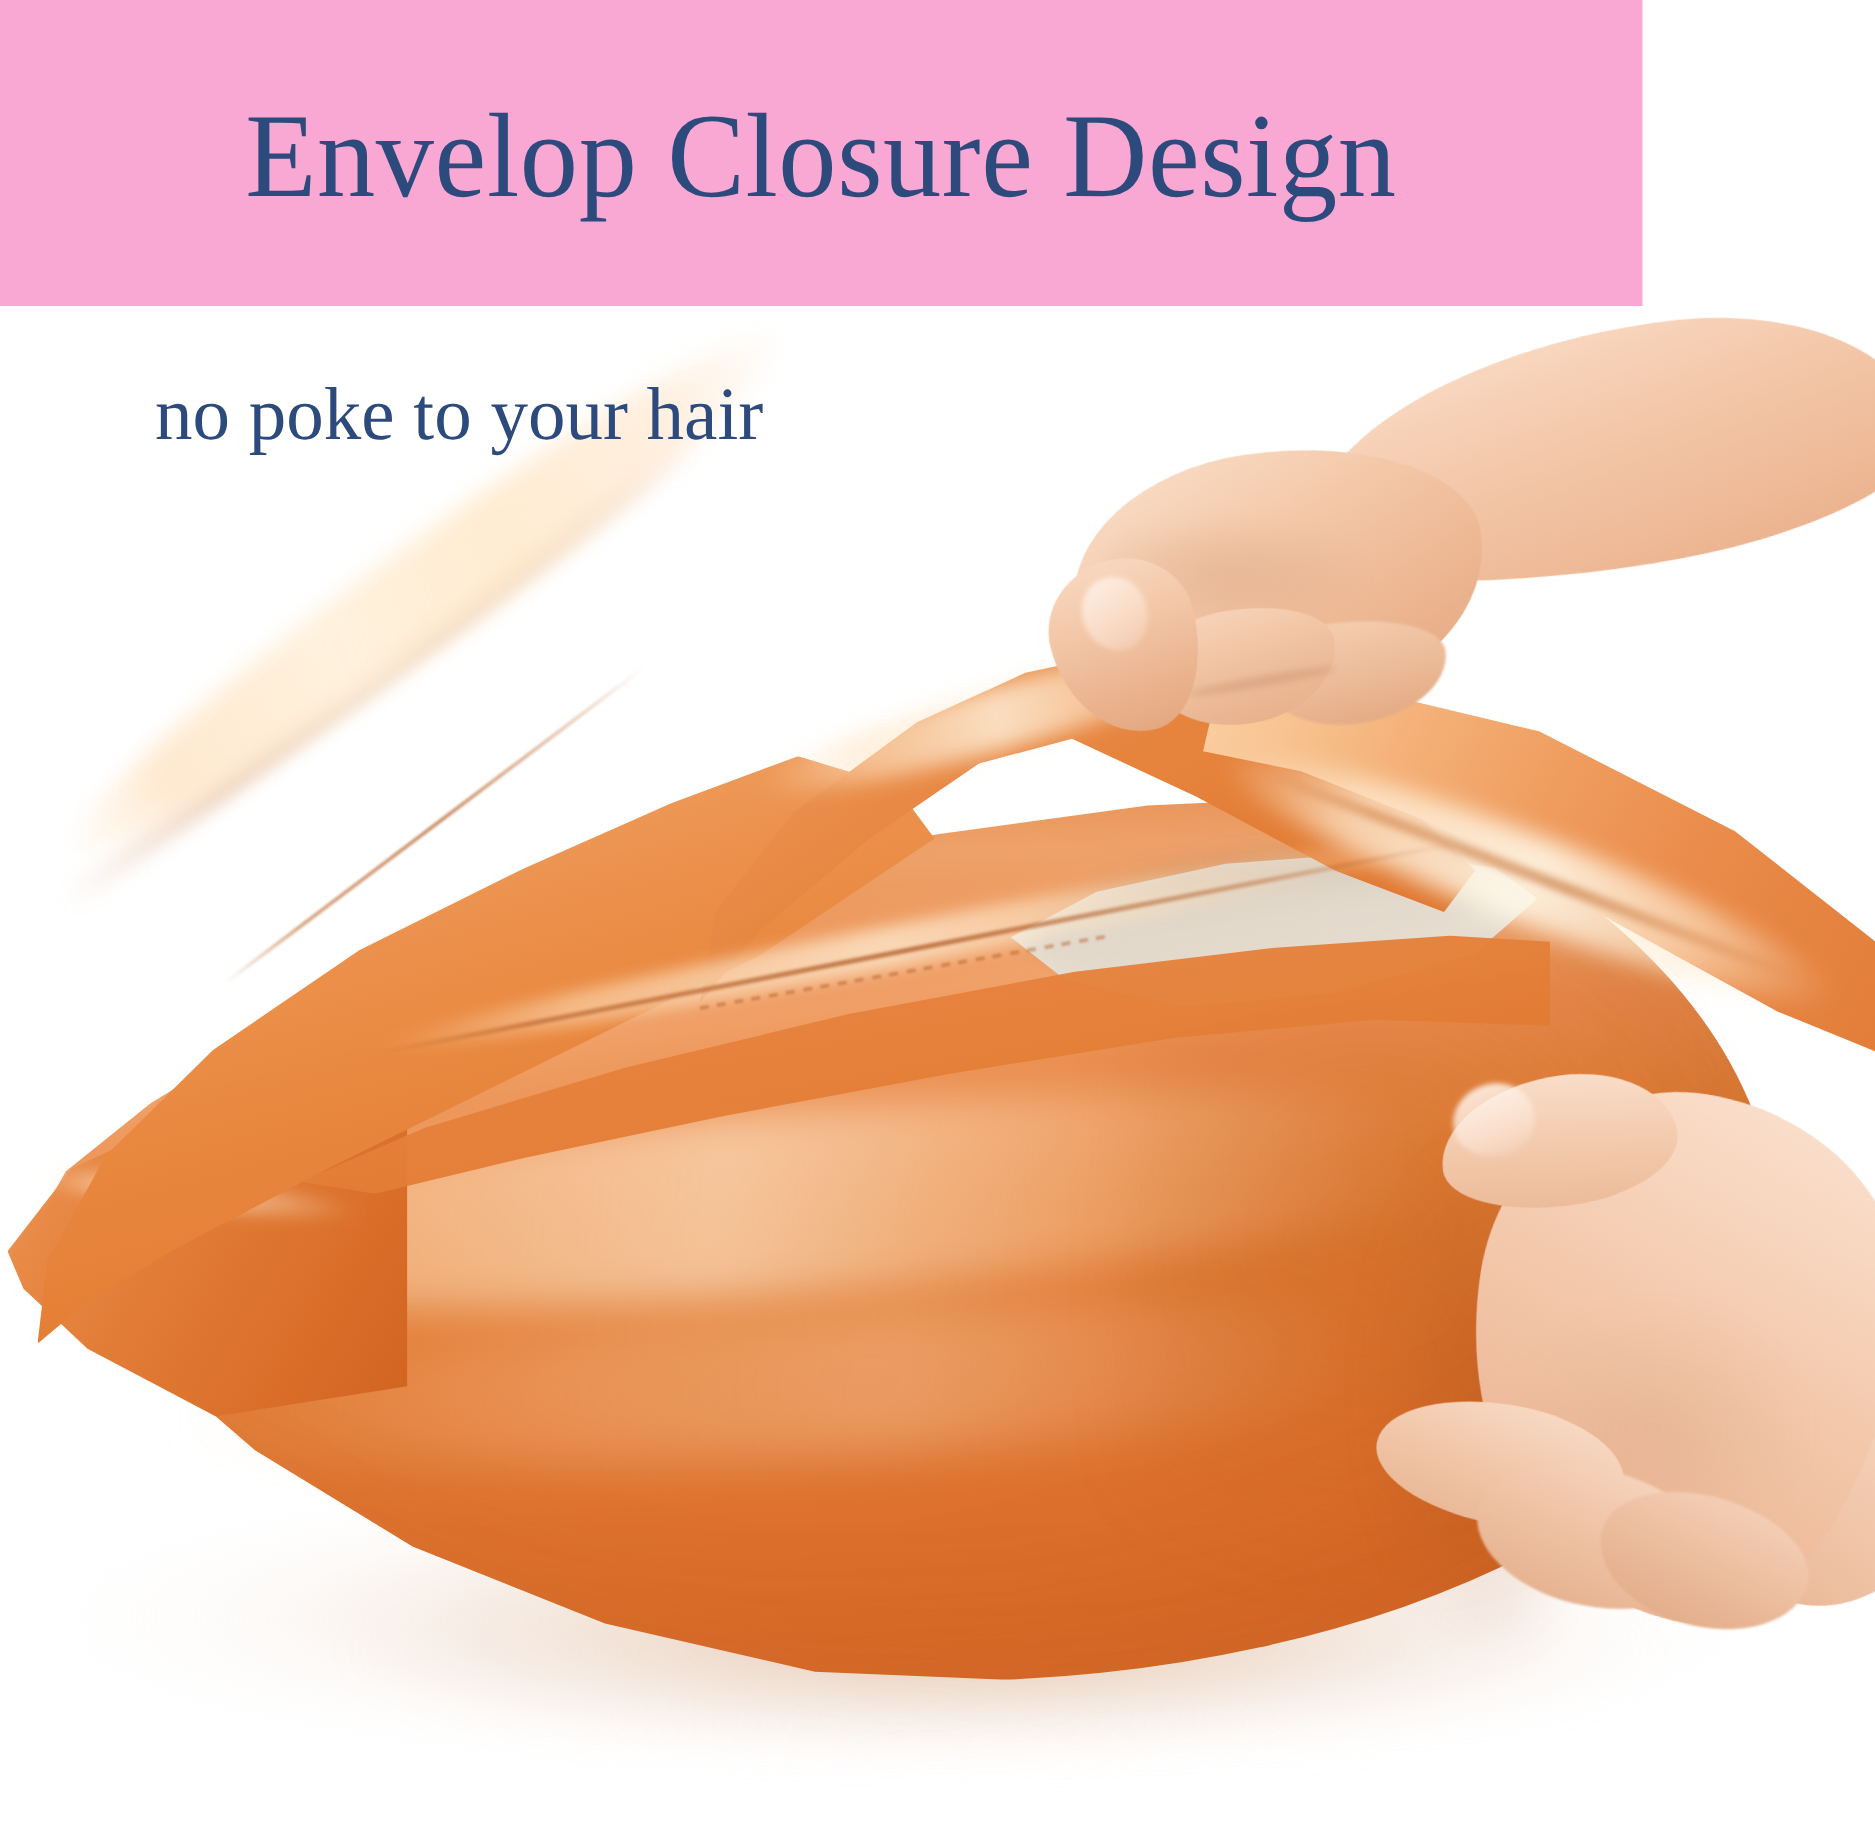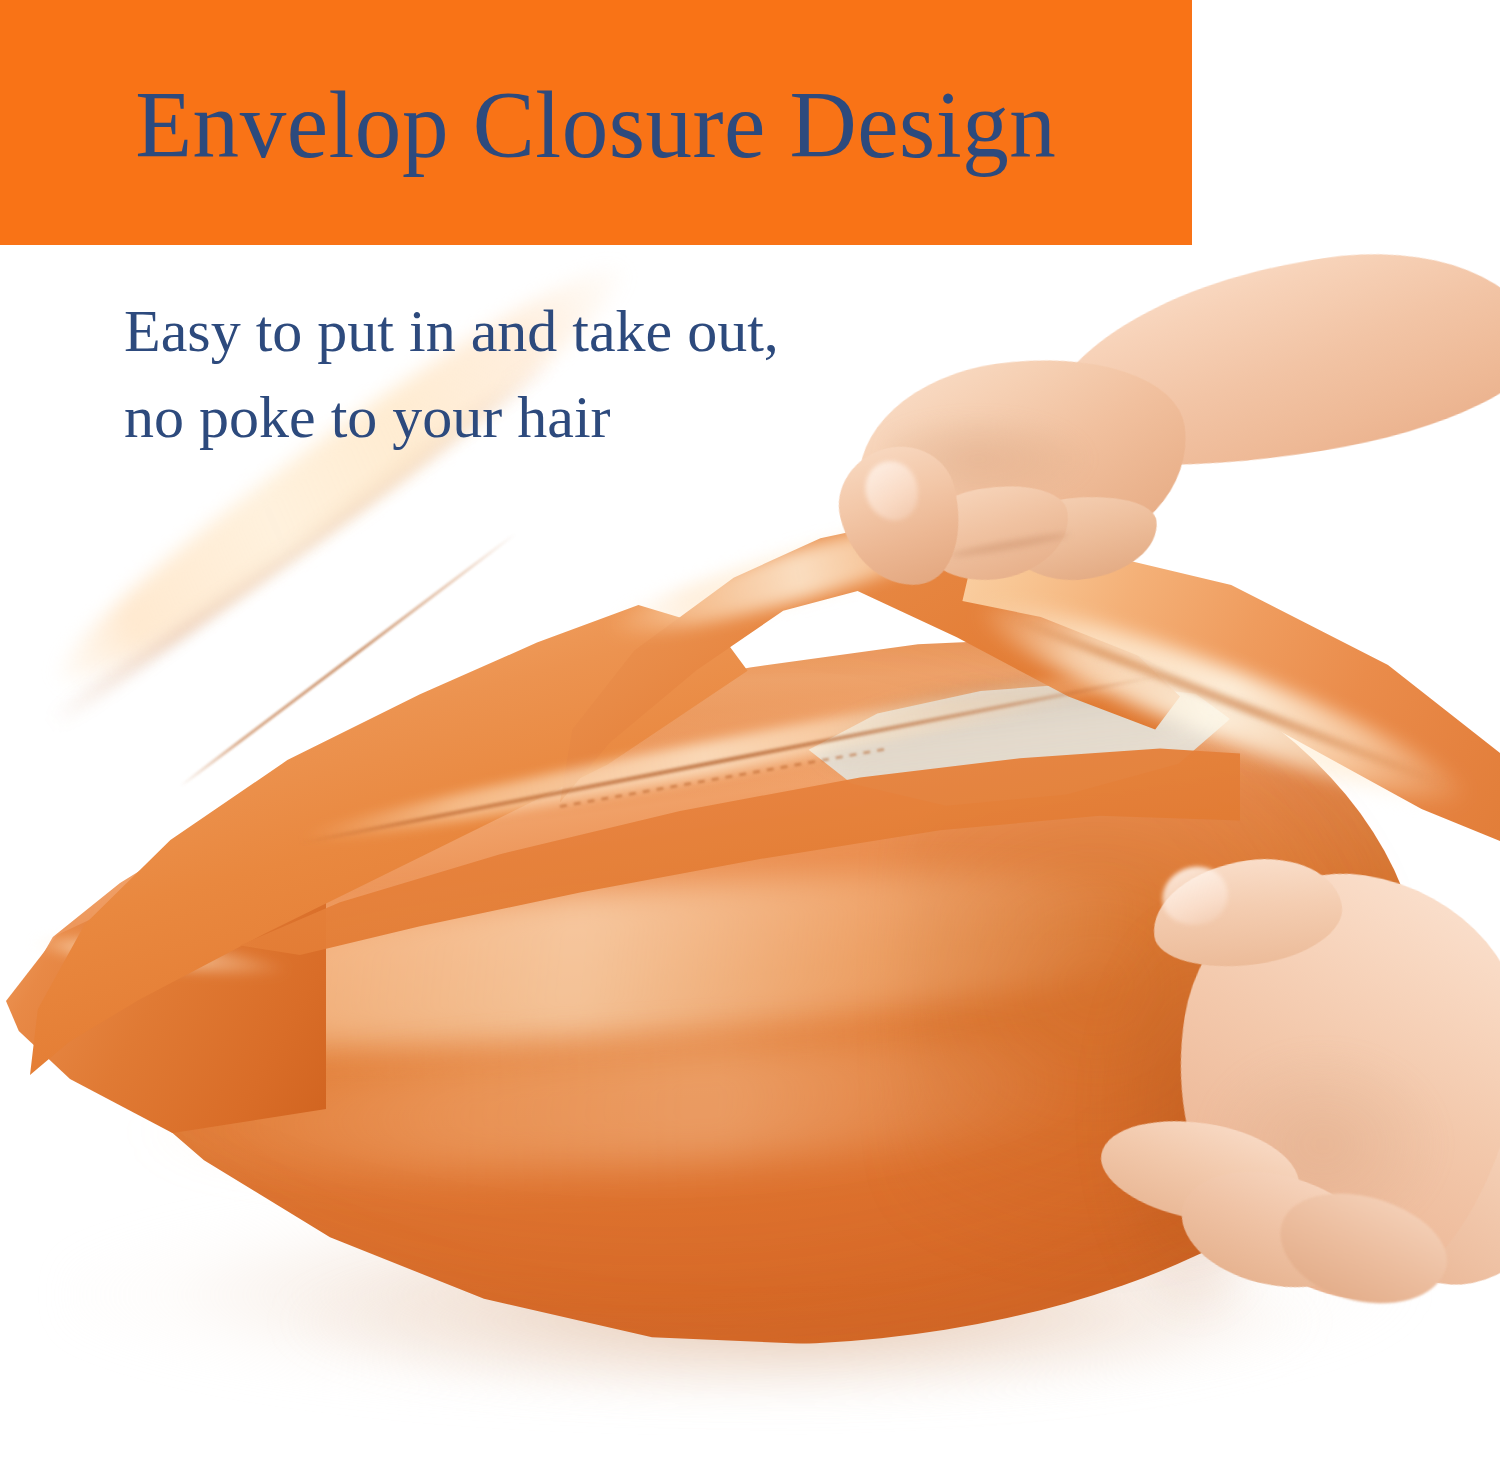--- a/index.html
+++ b/index.html
@@ -17,23 +17,23 @@
     width: 1500px;
     height: 1459px;
     overflow: hidden;
     background: #ffffff;
   }
 
   
   #header-banner {
     position: absolute;
     left: 0; top: 0;
-    width: 1192px;
+    width: 1314px;
     height: 245px;
-    background: #f97316;
+    background: #f9a8d4;
     display: flex;
     align-items: center;
     justify-content: center;
   }
   #page-title {
     font-family: "Liberation Serif", "DejaVu Serif", serif;
     font-size: 96px;
     line-height: 1;
     letter-spacing: 0.5px;
     color: #2d4a7d;
@@ -805,21 +805,20 @@
 </head>
 <body>
 
 <div id="page">
 
   <div id="header-banner">
     <div id="page-title">Envelop Closure Design</div>
   </div>
 
   <div id="feature-text">
-    <span class="line">Easy to put in and take out,</span>
     <span class="line">no poke to your hair</span>
   </div>
 
   <div id="product-photo" aria-label="Hands opening an orange satin pillowcase with an envelope closure, revealing the white pillow insert inside">
 
     <div class="floor-shadow"></div>
     <div class="floor-shadow-2"></div>
 
     <div class="pillow-body"></div>
     <div class="body-shade-right"></div>

